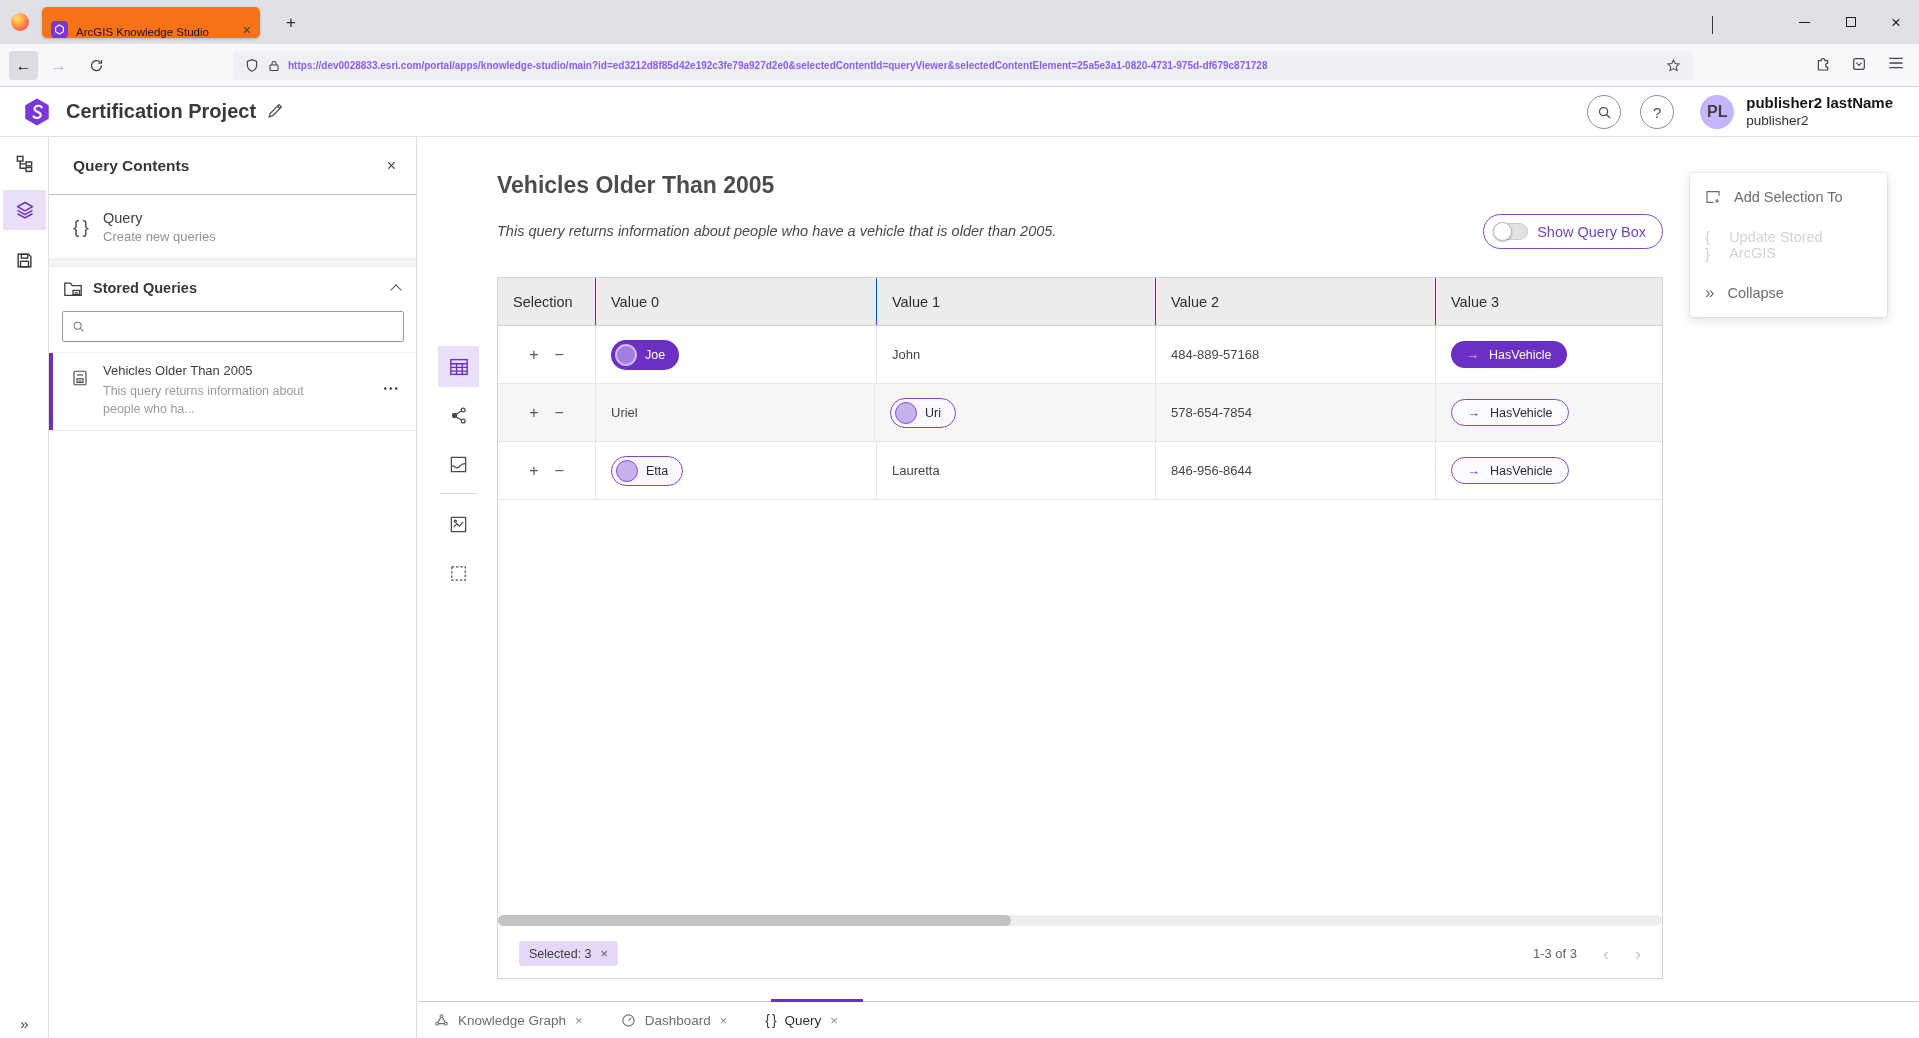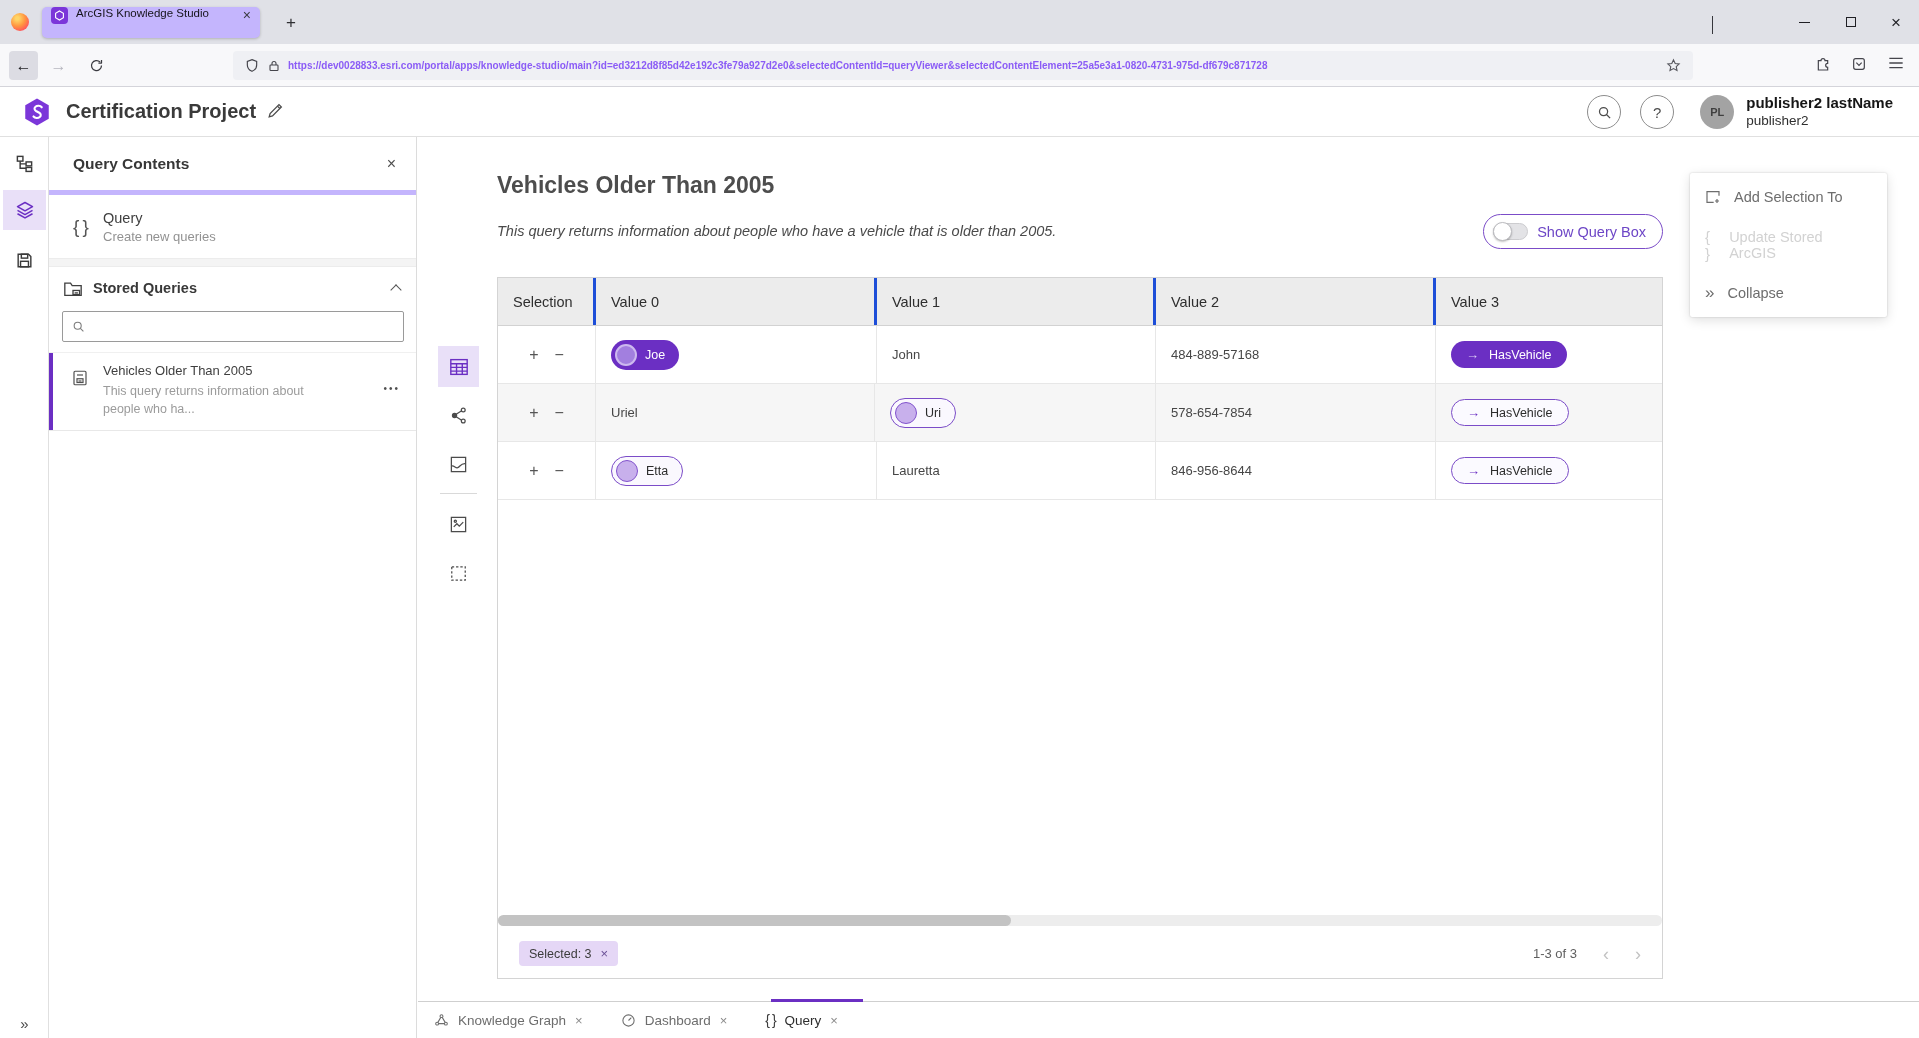--- a/index.html
+++ b/index.html
@@ -5,22 +5,22 @@
   * { box-sizing: border-box; margin: 0; padding: 0; }
   html,body { width:1919px; height:1038px; overflow:hidden; }
   body { font-family:"Liberation Sans", sans-serif; background:#fff; color:#333; }
   svg { display:block; }
   .screen { position:relative; width:1919px; height:1038px; background:#fff; }
 
   
   .tabbar { position:absolute; left:0; top:0; width:1919px; height:44px; background:#e0e1e7; }
   .ff-logo { position:absolute; left:11px; top:13px; width:18px; height:18px; border-radius:50%;
              background:radial-gradient(circle at 35% 30%, #ffd567 10%, #ff9640 45%, #ff4f5e 80%, #c23a8c); }
-  .browser-tab { position:absolute; left:42px; top:7px; width:218px; height:31px; background:#c4b5fd;
-             border-radius:5px; box-shadow:0 1px 3px rgba(0,0,0,.22); display:flex; align-items:flex-start; padding:0 9px; }
+  .browser-tab { position:absolute; left:42px; top:7px; width:218px; height:31px; background:#f97316;
+             border-radius:5px; box-shadow:0 1px 3px rgba(0,0,0,.22); display:flex; align-items:flex-end; padding:0 9px; }
   .favicon { width:17px; height:17px; border-radius:4px; background:#7b36d9; display:flex; align-items:center; justify-content:center; flex:none; }
   .tab-title { flex:1; font-size:11.5px; color:#15141a; margin:0 8px; white-space:nowrap; overflow:hidden; }
   .tab-close { font-size:14px; color:#3c3c43; cursor:default; }
   .newtab { position:absolute; left:278px; top:10px; width:26px; height:26px; display:flex; align-items:center; justify-content:center;
             font-size:17px; color:#2f2f33; }
   .tabs-chevron { position:absolute; left:1712px; top:16px; }
   .chev { width:8px; height:8px; border-right:1.6px solid #36363c; border-bottom:1.6px solid #36363c; transform:rotate(45deg); }
   .win-btn { position:absolute; top:0; width:46px; height:44px; display:flex; align-items:center; justify-content:center; color:#1f1f24; }
   .win-min-glyph { width:11px; border-top:1.4px solid #1f1f24; }
   .win-max-glyph { width:10px; height:10px; border:1.4px solid #1f1f24; }
@@ -37,36 +37,36 @@
   .nav-right-icon { position:absolute; top:12px; color:#45454c; }
 
   
   .app-header { position:absolute; left:0; top:87px; width:1919px; height:50px; background:#fff; border-bottom:1px solid #e0e0e0; }
   .app-logo { position:absolute; left:22px; top:10px; }
   .app-title { position:absolute; left:66px; top:13px; font-size:20px; font-weight:700; color:#3a3a3a; }
   .edit-btn { position:absolute; left:266px; top:14px; color:#4a4a4a; }
   .header-right { position:absolute; right:26px; top:0; height:50px; display:flex; align-items:center; }
   .circle-btn { width:34px; height:34px; border:1px solid #8d8d8d; border-radius:50%; display:flex; align-items:center; justify-content:center; color:#4c4c4c; }
   .help-q { font-size:15px; color:#4c4c4c; }
-  .avatar { width:34px; height:34px; border-radius:50%; background:#a3a3a3; display:flex; align-items:center; justify-content:center;
-            font-size:11px; font-weight:700; color:#3f3f3f; margin:0 12px 0 26px; }
+  .avatar { width:34px; height:34px; border-radius:50%; background:#c4b5fd; display:flex; align-items:center; justify-content:center;
+            font-size:16px; font-weight:700; color:#3f3f3f; margin:0 12px 0 26px; }
   .user-block { line-height:1.25; }
   .user-name { font-size:15px; font-weight:700; color:#161616; }
   .user-sub { font-size:13.5px; color:#2e2e2e; }
   .search-gap { margin-right:19px; }
 
   
   .left-rail { position:absolute; left:0; top:137px; width:49px; bottom:0; background:#fff; border-right:1px solid #e0e0e0; }
   .rail-btn { position:absolute; left:3px; width:43px; height:40px; display:flex; align-items:center; justify-content:center; color:#3b3b3b; }
   .rail-btn.sel { background:#e9e0f8; color:#6b2fc3; }
   .rail-expand { position:absolute; left:0; bottom:6px; width:49px; text-align:center; font-size:15px; color:#4a4a4a; }
 
   
   .qc-panel { position:absolute; left:49px; top:137px; width:368px; bottom:0; background:#fff; border-right:1px solid #dcdcdc; }
-  .qc-header { height:58px; display:flex; align-items:center; padding:0 20px 0 24px; border-bottom:5px solid #c4b5fd; }
+  .qc-header { height:58px; display:flex; align-items:center; padding:0 20px 0 24px; border-bottom:1px solid #c4b5fd; }
   .qc-title { flex:1; font-size:15.5px; font-weight:700; color:#373737; }
   .x-btn { font-size:16px; color:#4f4f4f; }
   .qc-query-item { height:63px; display:flex; align-items:center; padding:0 24px; }
   .braces-glyph { font-size:19px; color:#555; width:30px; flex:none; letter-spacing:-1px; }
   .qc-q-title { font-size:14.5px; color:#3f3f3f; margin-bottom:3px; }
   .qc-q-sub { font-size:13px; color:#929292; }
   .qc-divider { height:9px; background:#f4f4f4; border-top:1px solid #ececec; border-bottom:1px solid #ececec; }
   .qc-stored-header { height:42px; display:flex; align-items:center; padding:0 16px 0 14px; }
   .qc-stored-title { font-size:14.5px; font-weight:700; color:#383838; margin-left:10px; flex:1; }
   .chev-up { width:8px; height:8px; border-right:1.5px solid #555; border-bottom:1.5px solid #555; transform:rotate(-135deg); margin-top:4px; }
@@ -90,21 +90,21 @@
 
   
   .vtool { position:absolute; left:20px; top:209px; width:41px; }
   .vtool-btn { width:41px; height:41px; display:flex; align-items:center; justify-content:center; color:#4c4c4c; margin-bottom:8px; }
   .vtool-btn.sel { background:#e9e0f8; color:#6b2fc3; }
   .vtool-sep { height:1px; background:#d9d9d9; margin:2px 2px 10px; }
 
   
   .card { position:absolute; left:79px; top:140px; width:1166px; height:702px; border:1px solid #d4d4d4; background:#fff; }
   .thead { display:flex; height:48px; background:#ececec; border-bottom:1px solid #d2d2d2; }
-  .th { display:flex; align-items:center; padding-left:15px; font-size:14.5px; color:#2e2e2e; border-right:3px solid #1d4ed8; }
+  .th { display:flex; align-items:center; padding-left:15px; font-size:14.5px; color:#2e2e2e; border-right:1px solid #1d4ed8; }
   .trow { display:flex; height:58px; border-bottom:1px solid #e7e7e7; background:#fff; }
   .trow.alt { background:#f6f6f6; }
   .td { display:flex; align-items:center; padding-left:15px; border-right:1px solid #e7e7e7; font-size:13px; color:#464646; }
   .c0 { width:98px; } .c1 { width:281px; } .c2 { width:279px; } .c3 { width:280px; } .c4 { flex:1; border-right:none; }
   .td.c0 { justify-content:center; padding-left:0; gap:16px; }
   .row-btn { font-size:16px; color:#555; line-height:1; }
 
   .pill { display:inline-flex; align-items:center; height:30px; border-radius:15px; padding:0 14px 0 4px; gap:8px; font-size:12.5px; }
   .pill .dot { width:22px; height:22px; border-radius:50%; }
   .pill.filled { background:#6b2fc3; color:#fff; }

